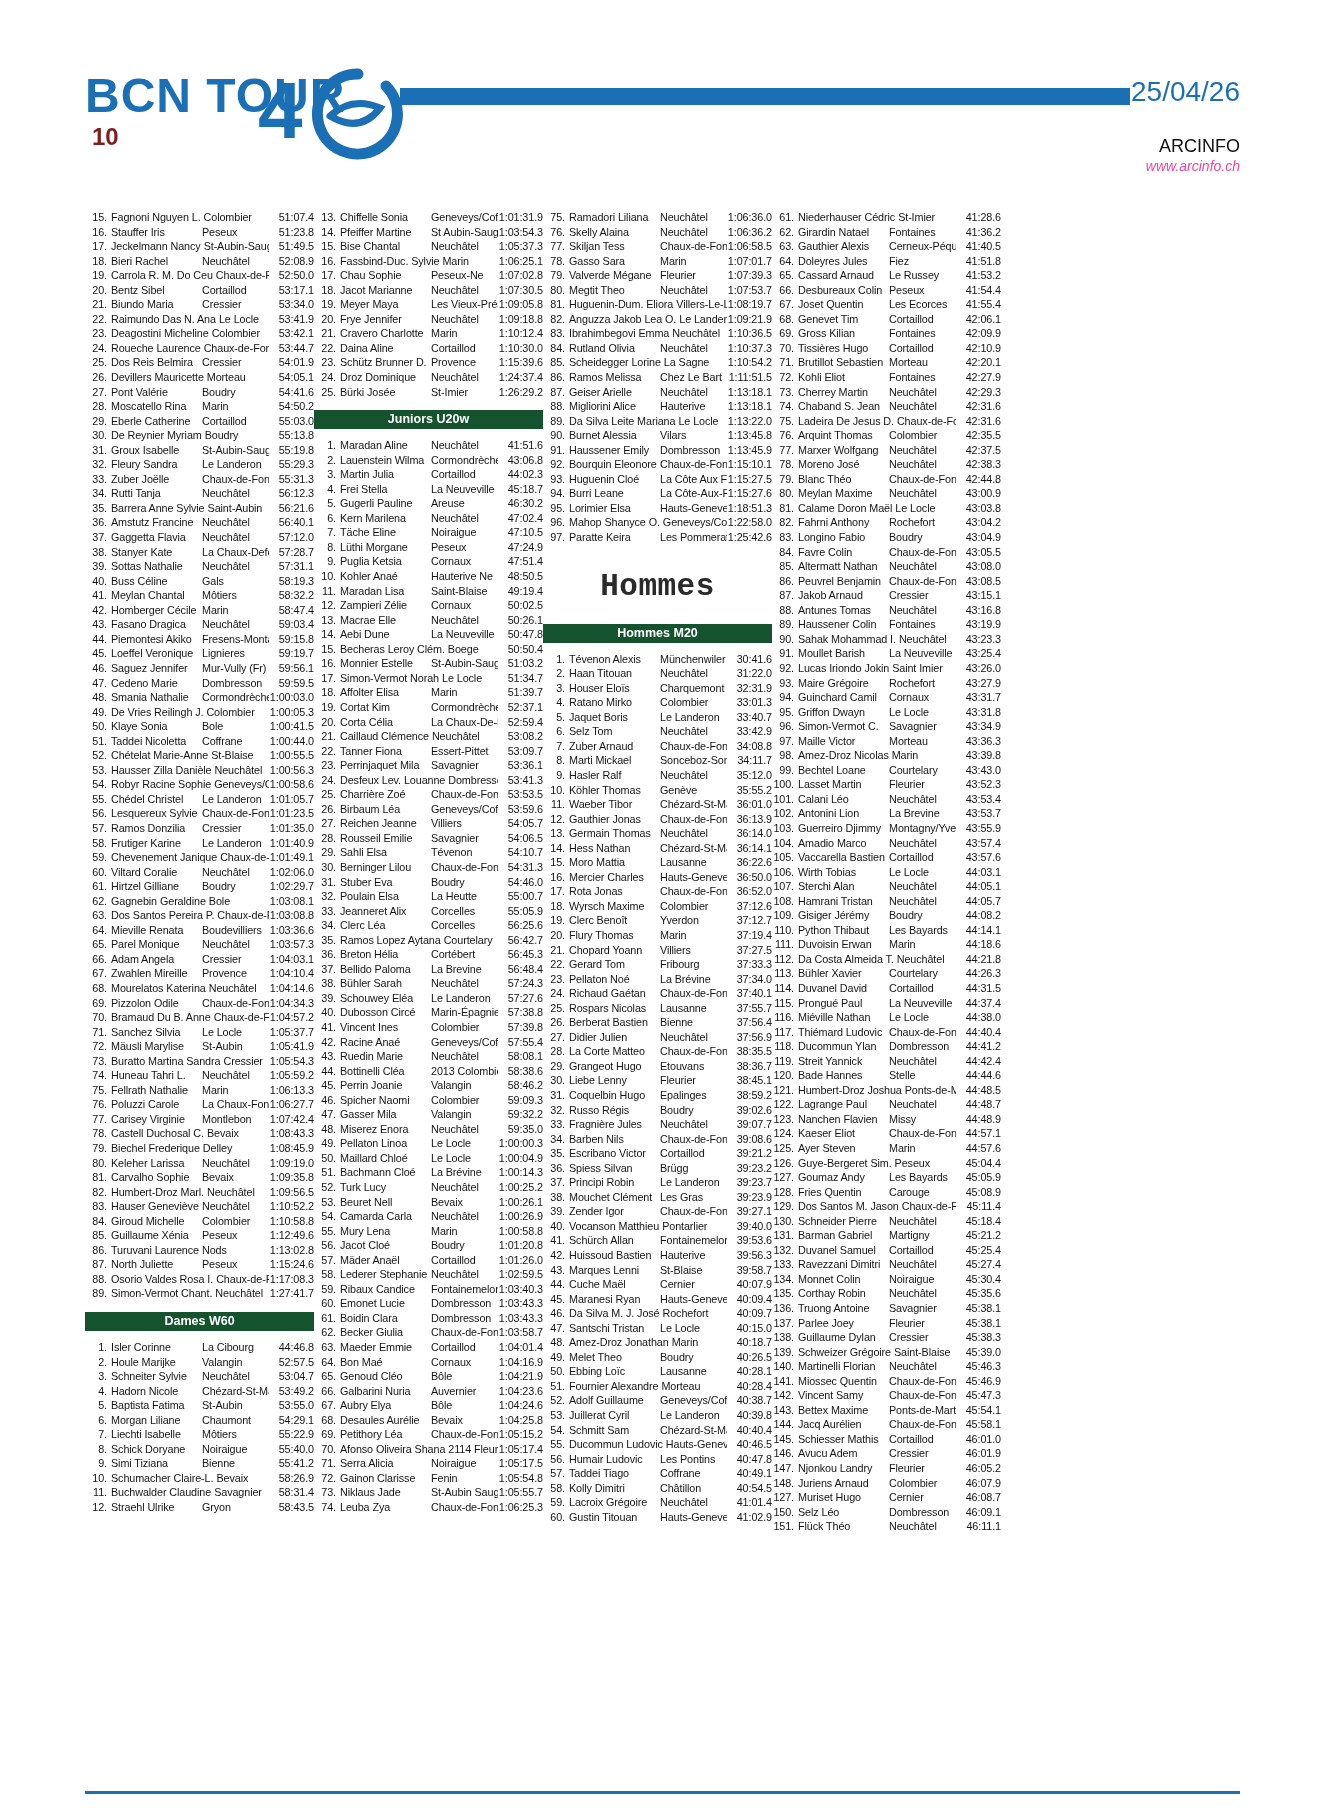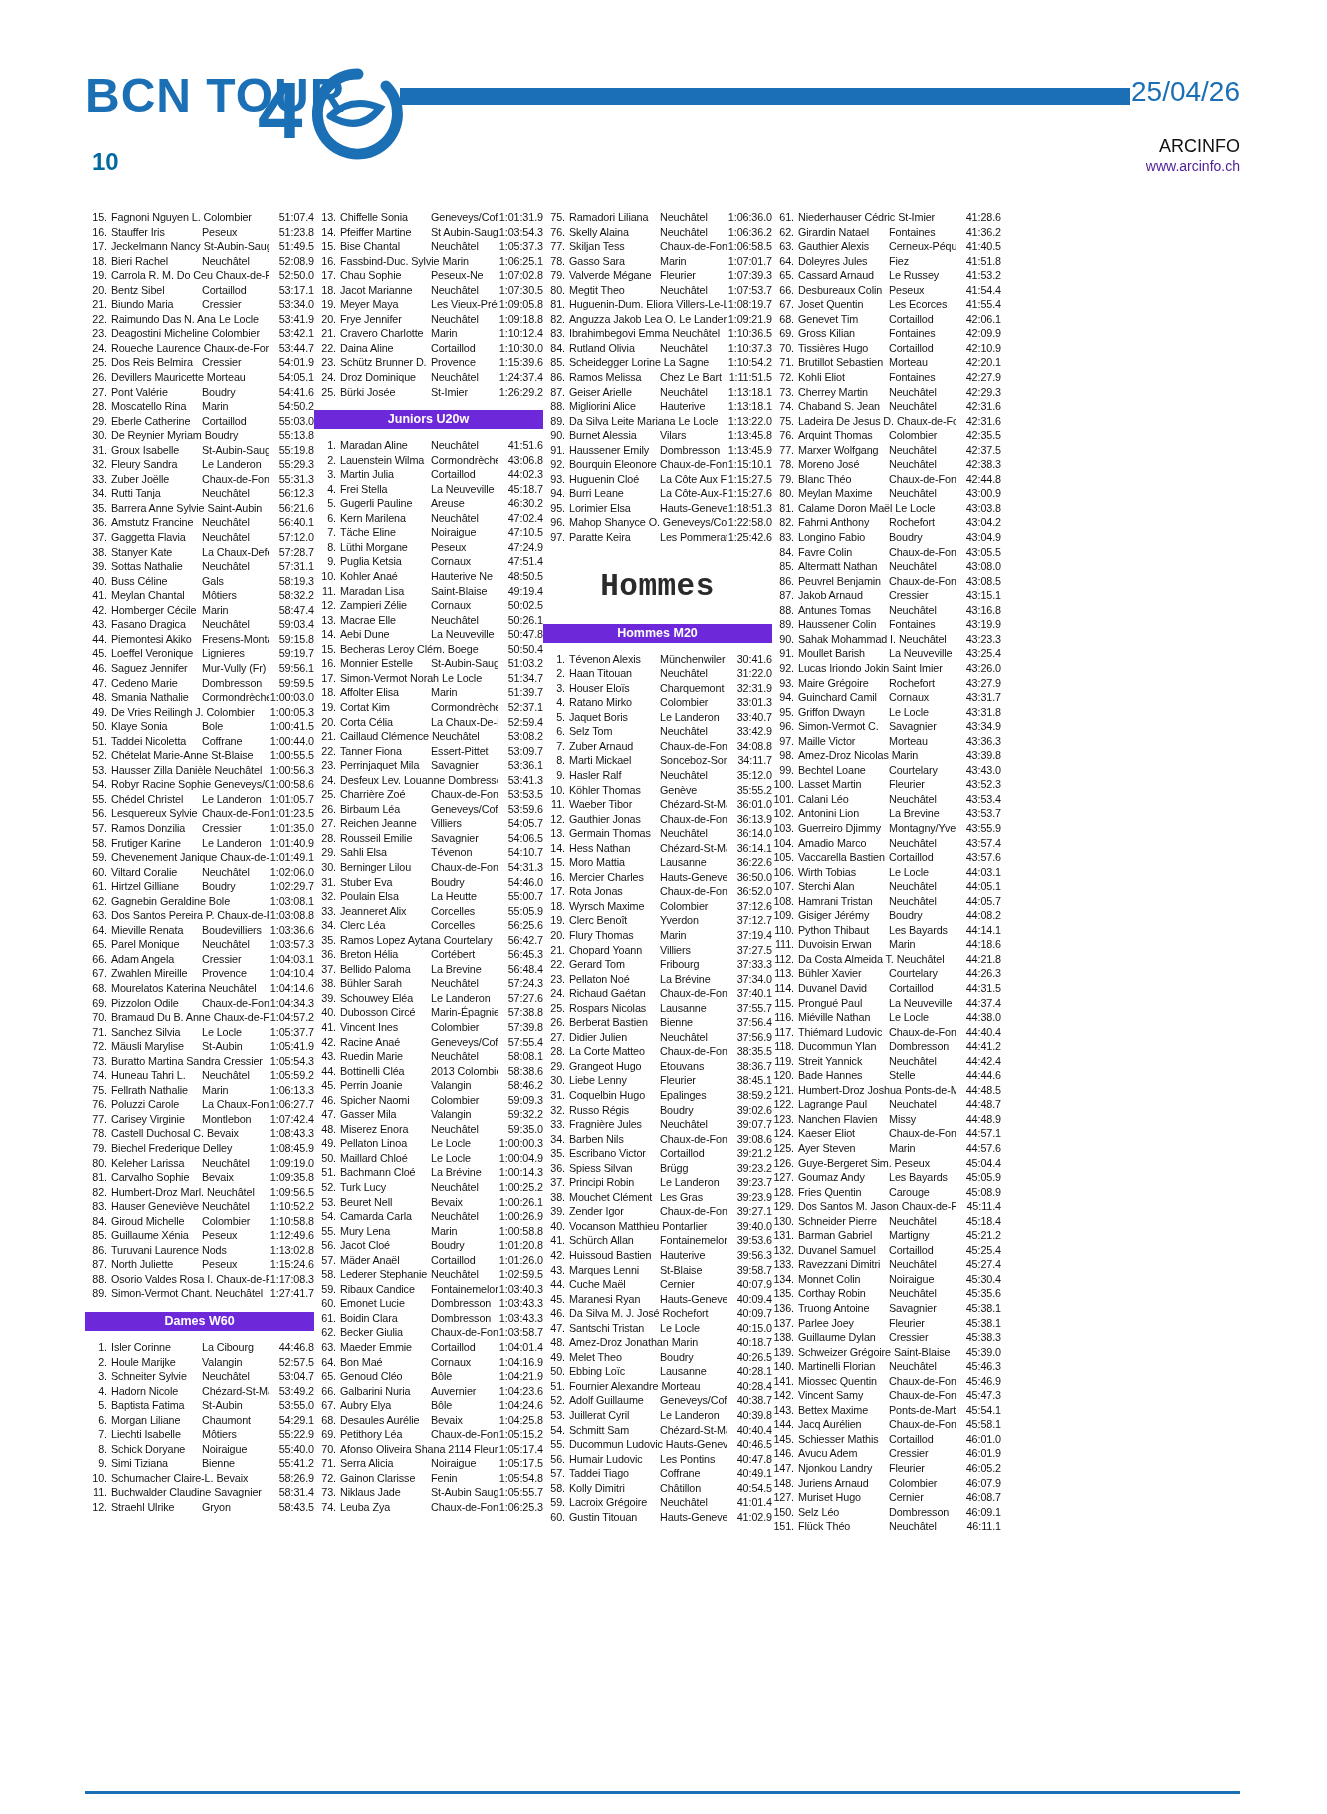--- a/index.html
+++ b/index.html
@@ -21,51 +21,51 @@
   .logo { position: absolute; left: 258px; top: 64px; }
   .blue-bar {
     position: absolute; left: 400px; top: 88px;
     width: 730px; height: 17px; background: #1a6fb5;
   }
   .date {
     position: absolute; right: 87px; top: 76px;
     font-size: 28px; color: #1a6fb5; font-weight: normal;
   }
   .page-num {
-    position: absolute; left: 92px; top: 148px;
-    font-size: 24px; font-weight: bold; color: #0369a1;
+    position: absolute; left: 92px; top: 123px;
+    font-size: 24px; font-weight: bold; color: #7f1d1d;
   }
   .publisher {
     position: absolute; right: 87px; top: 136px;
     font-size: 18px; font-weight: normal; text-align: right; color: #111;
   }
   .website {
     position: absolute; right: 87px; top: 158px;
-    font-size: 14px; text-align: right; color: #4c1d95;
+    font-size: 14px; text-align: right; color: #ec4899; font-style: italic;
   }
 
   
   .columns {
     position: absolute; left: 85px; top: 210px;
     width: 990px; display: flex; 
   }
   .col { flex: 0 0 229px; width: 229px; }
 
   .row {
     display: flex; align-items: baseline;
     font-size: 10.8px; line-height: 14.55px;
     letter-spacing: -0.1px; white-space: nowrap;
   }
   .rank { flex: 0 0 22px; text-align: right; margin-right: 4px; }
   .name { flex: 0 1 auto; min-width: 88px; padding-right: 3px; overflow: hidden; }
   .loc  { flex: 1 1 0; min-width: 0; overflow: hidden; }
   .time { flex: 0 0 45px; text-align: right; }
 
   .section-bar {
-    background: #6d28d9; color: #ffffff;
+    background: #14532d; color: #ffffff;
     font-weight: bold; font-size: 12.5px;
     text-align: center; height: 19px; line-height: 19px;
     margin: 11px 0 9px 0;
   }
   .big-title {
     font-size: 31px; font-weight: bold; color: #2a2a2a;
     text-align: center; letter-spacing: 0.5px;
     margin: 24px 0 20px 0;
     font-family: Liberation Mono, monospace;
   }

